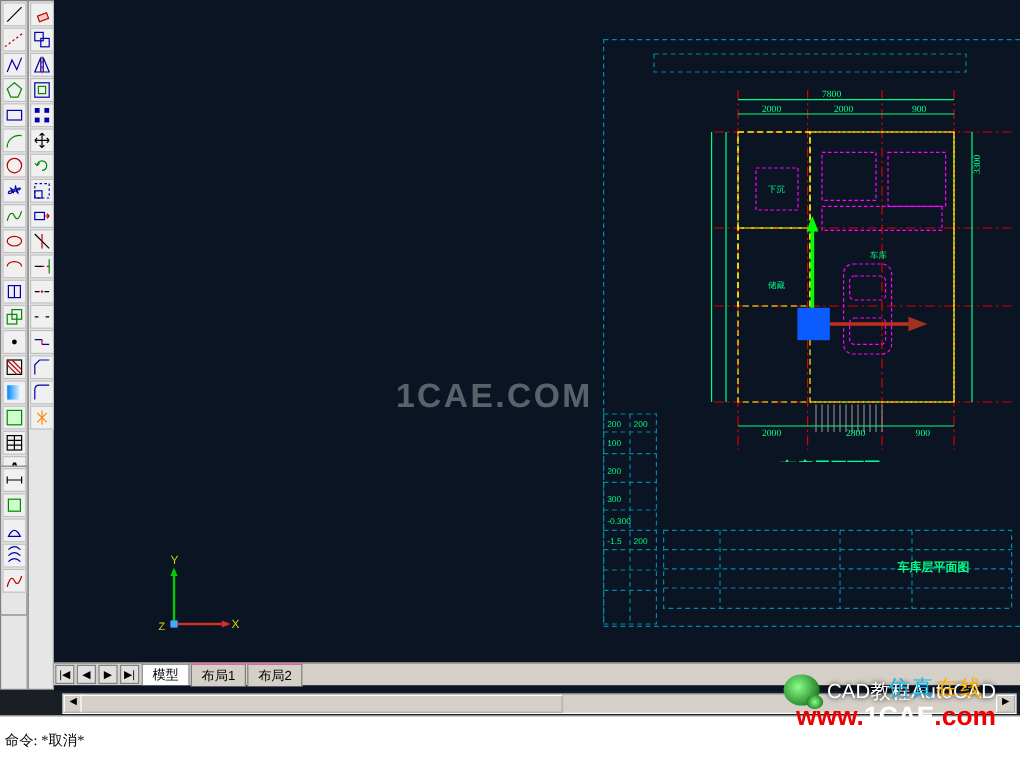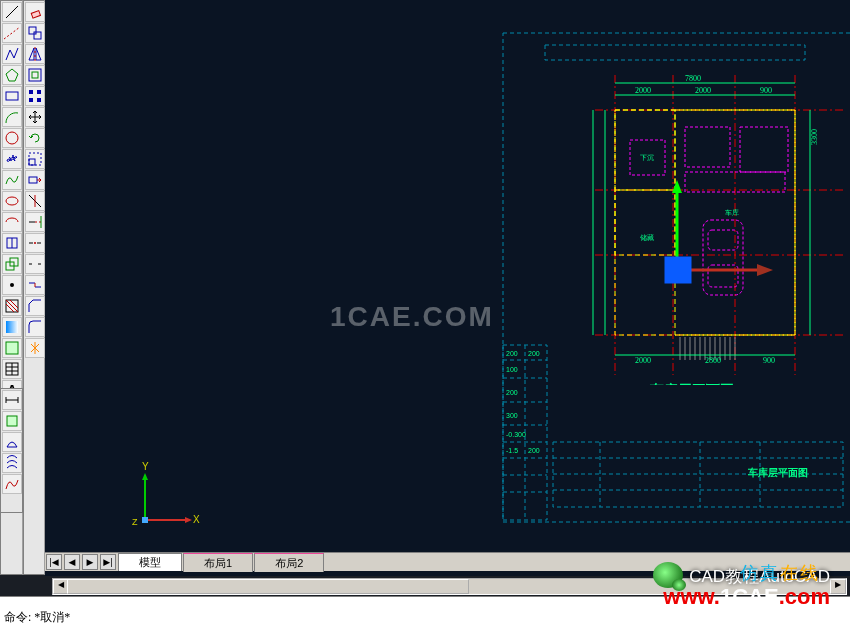--- a/index.html
+++ b/index.html
@@ -5,21 +5,21 @@
   html,body{margin:0;padding:0;width:850px;height:643px;background:#1a1e25;font-family:"Microsoft YaHei",SimSun,Arial,sans-serif;font-size:11px;overflow:hidden}
   .toolcol{position:absolute;top:0;background:#e6e6e6;height:575px;border:1px solid #808080;box-sizing:border-box}
   #tc1{left:0;width:23px;border-right:1px solid #a0a0a0}
   #tc2{left:23px;width:22px;border-right:1px solid #a0a0a0}
   .tbtn{width:20px;height:20px;margin:1px;background:#f0f0f0;border:1px solid #c0c0c0;display:flex;align-items:center;justify-content:center;cursor:pointer;box-sizing:border-box}
   .tbtn svg{width:16px;height:16px}
   #drawing{position:absolute;left:45px;top:0;width:805px;height:576px;background:#0a1423}
   #ucs{position:absolute;left:85px;top:455px;width:80px;height:80px;pointer-events:none}
   #tabs{position:absolute;left:45px;top:552px;width:805px;height:18px;background:#d4d0c8;display:flex;align-items:center;border-top:1px solid #808080}
   .tabnav{width:14px;height:14px;background:#e0e0e0;border:1px solid #808080;display:flex;align-items:center;justify-content:center;margin:0 1px;font-size:9px;cursor:pointer}
-  .tab{padding:1px 20px;background:#fff;border:1px solid #808080;border-bottom:none;margin-left:1px;cursor:pointer;font-size:11px}
+  .tab{padding:1px 8px;background:#fff;border:1px solid #808080;border-bottom:none;margin-left:1px;cursor:pointer;font-size:11px}
   .tab.active{background:#fff;font-weight:400}
   .tab.inactive{background:#d4d0c8;border-top:1px solid #ec4899;padding-top:2px}
   #cmdarea{position:absolute;left:0;top:596px;width:850px;height:47px;background:#fff;border-top:1px solid #808080}
   #cmdhist{padding:13px 4px;font-family:SimSun;font-size:12px;color:#000;line-height:14px;height:28px;overflow:hidden}
   #cmdline{border-top:1px solid #c0c0c0;padding:1px 4px;display:flex;height:16px}
   #cmdline input{border:none;outline:none;background:transparent;font-family:SimSun;font-size:12px;width:60px;border-bottom:1px solid #000}
   #scrollh{position:absolute;left:52px;top:578px;width:793px;height:15px;background:#d4d0c8;border:1px inset #fff}
   #scrollh .thumb{position:absolute;left:14px;top:0;width:400px;height:13px;background:#d4d0c8;border:1px outset #fff}
   #scrollh .arr{position:absolute;top:0;width:14px;height:13px;background:#d4d0c8;border:1px outset #fff;font-size:8px;text-align:center}
   
@@ -411,21 +411,21 @@
     <line x1="15" y1="65" x2="60" y2="65" stroke="#d03028" stroke-width="2"></line>
     <polygon points="62,65 55,62 55,68" fill="#d03028"></polygon>
     <text x="63" y="68" fill="#d0d000" font-size="10">X</text>
     <line x1="15" y1="65" x2="15" y2="20" stroke="#0c0" stroke-width="2"></line>
     <polygon points="15,18 12,25 18,25" fill="#0c0"></polygon>
     <text x="12" y="15" fill="#d0d000" font-size="10">Y</text>
     <rect x="12" y="62" width="6" height="6" fill="#4af"></rect>
     <text x="2" y="70" fill="#d0d000" font-size="9">Z</text>
   </svg>
 
-  <div class="wm" style="left:285px;top:301px">1CAE.COM</div>
+  <div class="wm" style="left:285px;top:314px">1CAE.COM</div>
 </div>
 
 <div id="tabs">
   <div class="tabnav">|◀</div>
   <div class="tabnav">◀</div>
   <div class="tabnav">▶</div>
   <div class="tabnav">▶|</div>
   <div class="tab active">模型</div>
   <div class="tab inactive">布局1</div>
   <div class="tab inactive">布局2</div>

